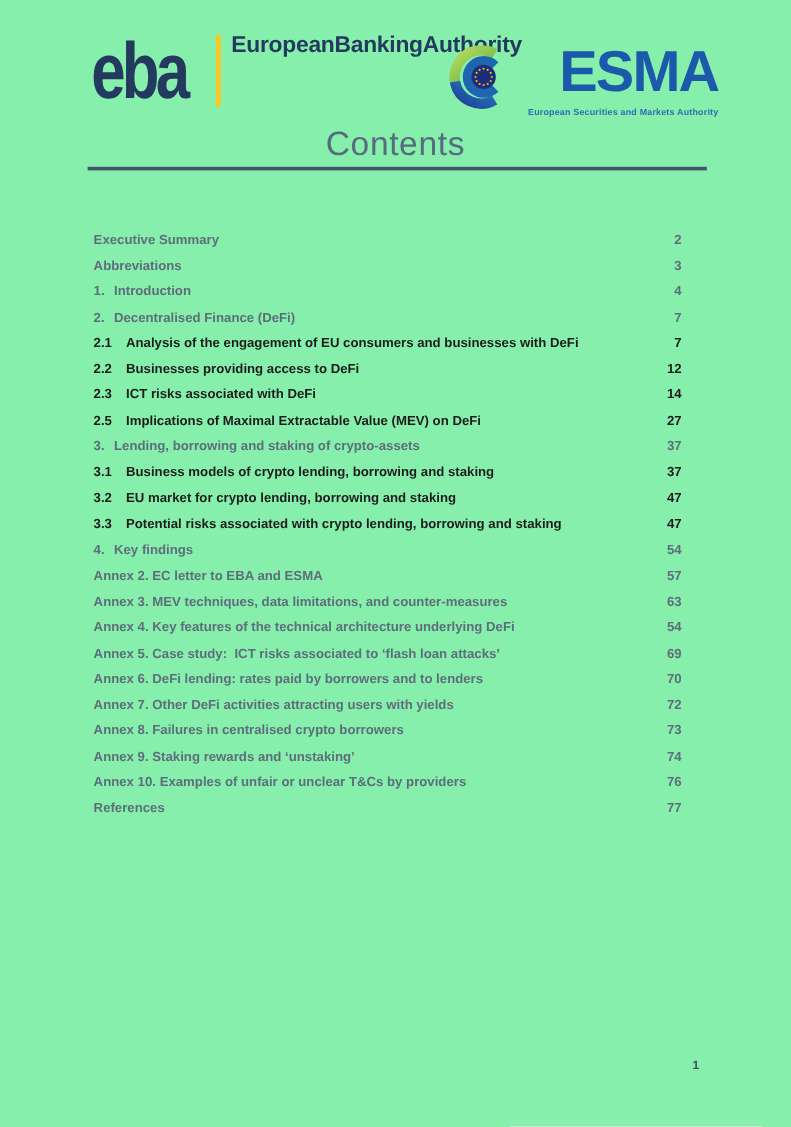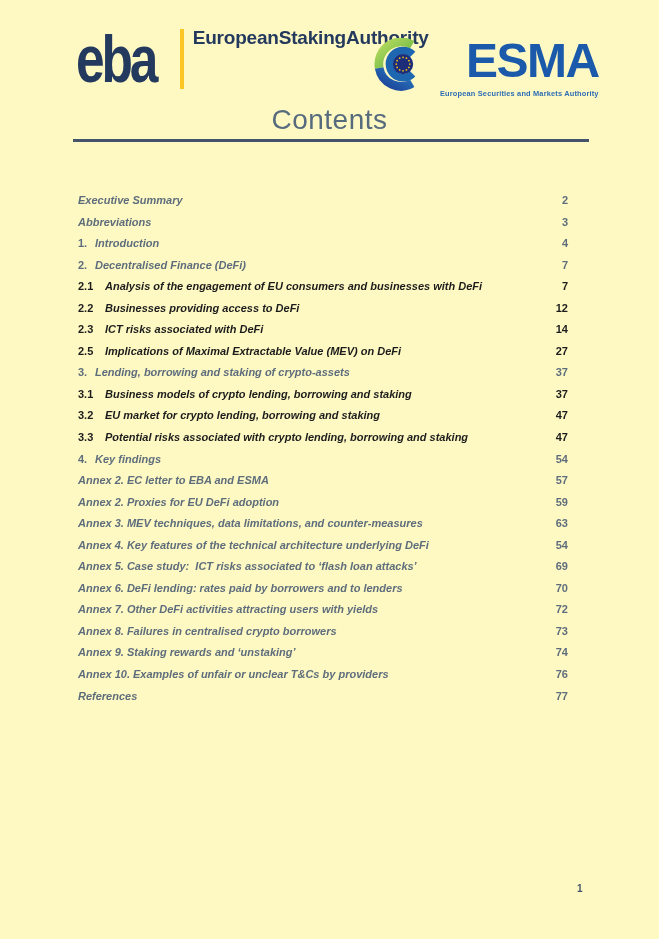--- a/index.html
+++ b/index.html
@@ -1,17 +1,17 @@
 <!DOCTYPE html>
 <html><head>
 <meta charset="utf-8">
 <style>
   html,body { margin:0; padding:0; background:#ffffff; }
   body { width:659px; height:939px; font-family:"Liberation Sans", sans-serif; position:relative; overflow:hidden; }
-  .page { position:absolute; inset:0; background:#fef9c3; }
+  .page { position:absolute; inset:0; background:#86efac; }
 
   
   .eba-logo { position:absolute; left:76px; top:27px; height:64px; display:flex; align-items:stretch; }
   .eba-word { font-size:66px; line-height:64px; font-weight:700; color:#24395e; letter-spacing:-4px;
               transform:scaleX(0.78); transform-origin:left center; }
   .eba-bar  { width:4px; background:#fcc625; margin:2px 9px 2px 2px; }
   .eba-lines { display:flex; justify-content:center; }
   .eba-lines div { font-size:19px; line-height:21.5px; font-weight:700; color:#24395e; letter-spacing:-0.2px; }
 
   .esma-logo { position:absolute; left:372px; top:38px; display:flex; align-items:flex-start;text-align:right; }
@@ -25,39 +25,39 @@
                font-size:28px; font-weight:400; color:#566b7d; letter-spacing:0.5px; }
   .title-rule { position:absolute; left:73px; top:139px; width:516px; height:3px; background:#44546a; }
 
   
   #toc-list { position:absolute; left:78px; top:194px; width:490px; }
   .toc-row { display:flex; align-items:baseline; height:13px; margin-bottom:8.55px;
              font-size:11px; line-height:13px; font-weight:700; cursor:pointer; }
   .toc-row .num   { flex:0 0 auto; }
   .toc-row.lvl-top-num .num { width:17px; }
   .toc-row.lvl-sub     .num { width:27px; }
-  .toc-row .label { flex:1 1 auto; white-space:pre-wrap;font-style:italic; }
+  .toc-row .label { flex:1 1 auto; white-space:pre-wrap; }
   .toc-row .pg    { flex:0 0 auto; text-align:right; }
   .toc-row.c-gray  { color:#5e6d7c; }
   .toc-row.c-black { color:#1c1c1c; }
 
   
   .footer-page { position:absolute; left:577px; top:883px; font-size:10px; font-weight:700; color:#44546a; }
 </style>
 </head>
 <body>
 
 <div class="page">
 
   <div class="eba-logo">
     <span class="eba-word">eba</span>
     <span class="eba-bar"></span>
     <div class="eba-lines">
       <div>European</div>
-      <div>Staking</div>
+      <div>Banking</div>
       <div>Authority</div>
     </div>
   </div>
 
   <div class="esma-logo">
     <svg width="64" height="58" viewBox="0 0 64 60">
       <defs>
         <linearGradient id="gGreen" x1="0" y1="0" x2="1" y2="1">
           <stop offset="0" stop-color="#b9dc5f"></stop>
             <stop offset="1" stop-color="#55ad3f"></stop>
@@ -157,24 +157,20 @@
       <div class="toc-row lvl-top-num c-gray">
         <span class="num">4.</span>
         <span class="label">Key findings</span>
         <span class="pg">54</span>
       </div>
       <div class="toc-row lvl-top c-gray">
         <span class="label">Annex 2. EC letter to EBA and ESMA</span>
         <span class="pg">57</span>
       </div>
       <div class="toc-row lvl-top c-gray">
-        <span class="label">Annex 2. Proxies for EU DeFi adoption</span>
-        <span class="pg">59</span>
-      </div>
-      <div class="toc-row lvl-top c-gray">
         <span class="label">Annex 3. MEV techniques, data limitations, and counter-measures</span>
         <span class="pg">63</span>
       </div>
       <div class="toc-row lvl-top c-gray">
         <span class="label">Annex 4. Key features of the technical architecture underlying DeFi</span>
         <span class="pg">54</span>
       </div>
       <div class="toc-row lvl-top c-gray">
         <span class="label">Annex 5. Case study:  ICT risks associated to ‘flash loan attacks’</span>
         <span class="pg">69</span>

